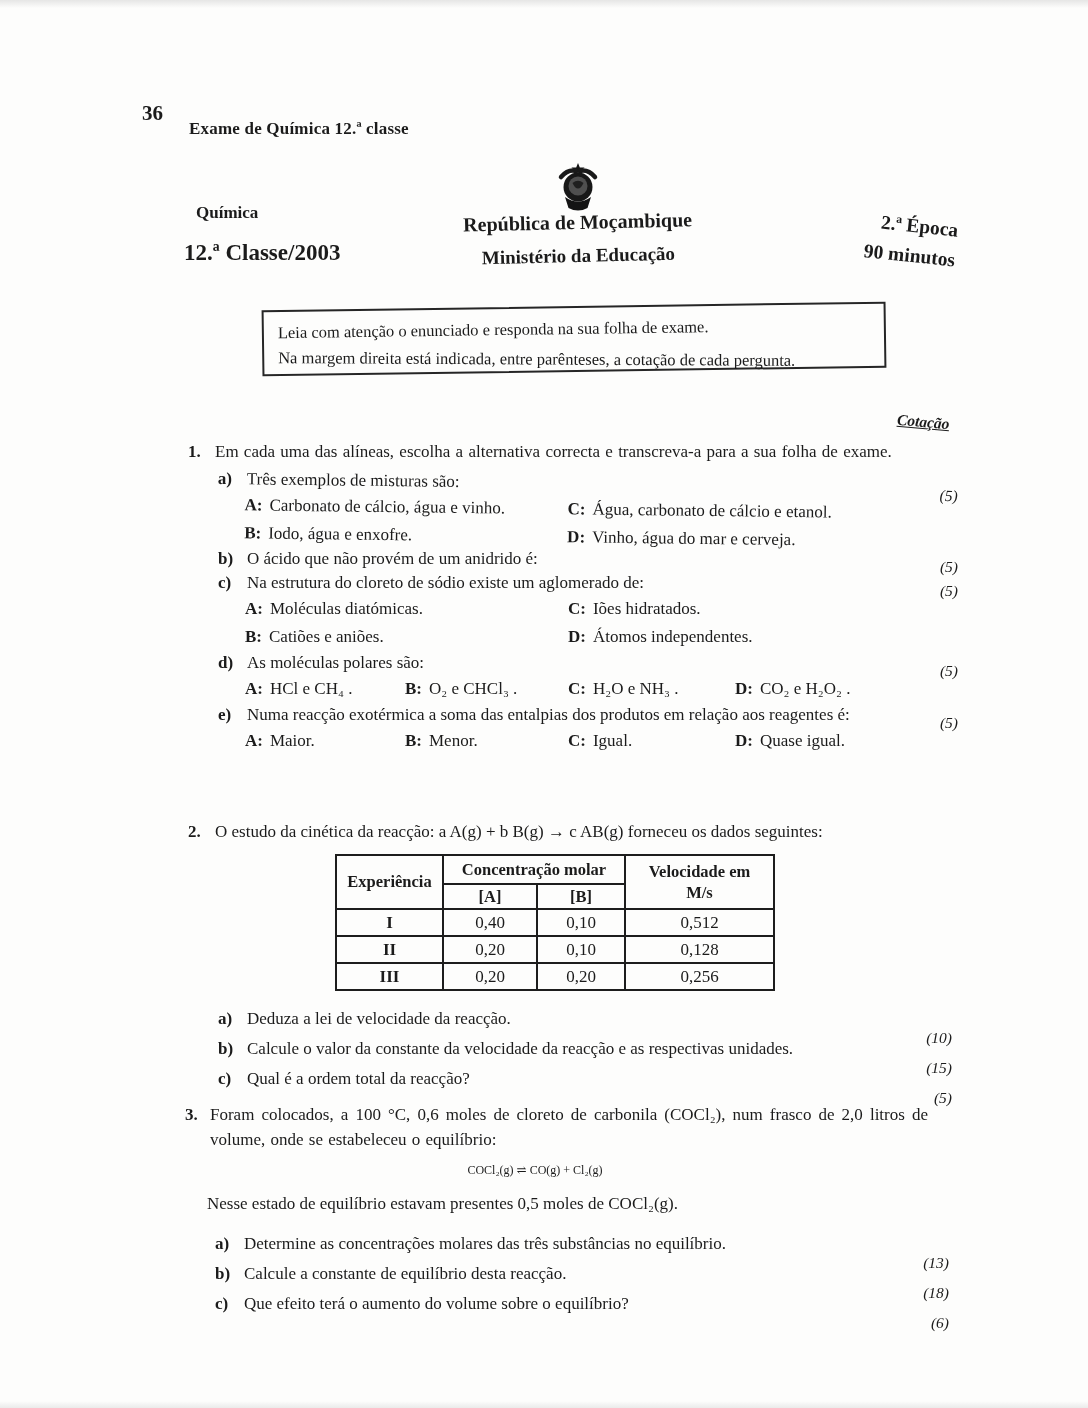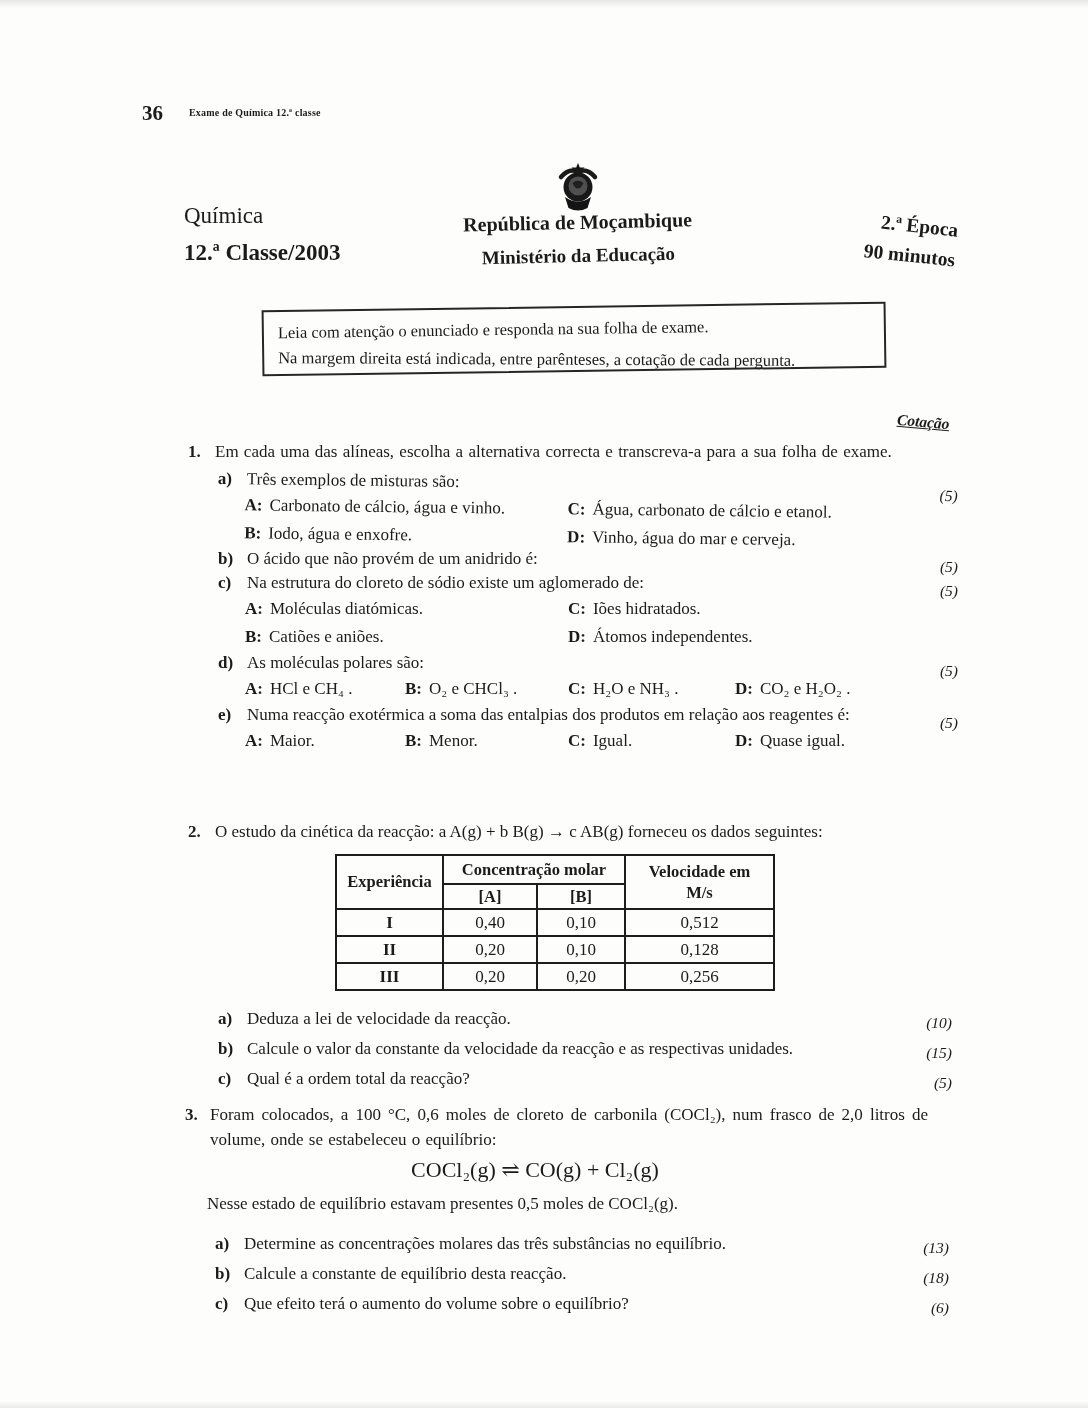--- a/index.html
+++ b/index.html
@@ -8,25 +8,25 @@
     font-family:"Liberation Serif","DejaVu Serif",serif;color:#1b1b1b;overflow:hidden;
   }
   .page::before{content:"";position:absolute;top:0;left:0;right:0;height:8px;
     background:linear-gradient(#c9c9c9,rgba(255,255,255,0));opacity:.45;pointer-events:none;}
   .page::after{content:"";position:absolute;bottom:0;left:0;right:0;height:7px;
     background:linear-gradient(rgba(255,255,255,0),#cfcfcf);opacity:.4;pointer-events:none;}
   .abs{position:absolute;}
 
   
   .page-num{left:142px;top:101px;font-size:21px;font-weight:bold;}
-  .book-title{left:189px;top:107px;font-size:10px;font-weight:bold;letter-spacing:.2px;}
+  .book-title{left:189px;top:119px;font-size:17px;font-weight:bold;letter-spacing:.2px;}
 
   
   .emblem{left:549px;top:162px;width:58px;height:52px;}
-  .subject{left:184px;top:203px;font-size:23px;font-weight:normal;}
+  .subject{left:196px;top:203px;font-size:17px;font-weight:bold;}
   .class-year{left:184px;top:240px;font-size:23px;font-weight:bold;}
   .center-head{left:396px;top:211px;width:364px;text-align:center;font-weight:bold;
     transform:rotate(-1.3deg);}
   .center-head .country{font-size:20px;}
   .center-head .ministry{font-size:19px;margin-top:11px;}
   .session-block{left:838px;top:207px;width:122px;text-align:right;font-weight:bold;
     font-size:19.5px;transform:rotate(6deg);transform-origin:left top;}
   .session-block .duration{margin-top:8px;}
 
   
@@ -67,25 +67,25 @@
   .ktable th{font-weight:bold;}
   .cw1{width:105px}.cw2{width:92px}.cw3{width:86px}.cw4{width:147px}
   .hr1 th{height:27px;line-height:22px;}
   .hr2 th{height:23px;line-height:20px;}
   .ktable td{height:25px;font-size:17px;}
   .exp-cell{font-weight:bold;}
   .vel-head div{line-height:21px;}
 
   .s-items{margin-left:30px;}
   .s-item{position:relative;height:30px;line-height:24px;}
-  .s-item .score{top:4px;right:8px;}
+  .s-item .score{top:19px;right:8px;}
   .q2 .s-items{margin-top:16px;}
   .q3 .s-items{margin-top:16px;}
 
-  .equation{width:700px;margin-top:5px;text-align:center;font-size:22px;line-height:26px;}
+  .equation{width:700px;margin-top:5px;text-align:center;font-size:12px;line-height:26px;}
   .eq-note{margin-left:22px;margin-top:8px;line-height:25px;}
 </style>
 </head>
 <body>
 
 <div class="page">
 
   <div class="abs page-num">36</div>
   <div class="abs book-title">Exame de Química 12.ª classe</div>
 

